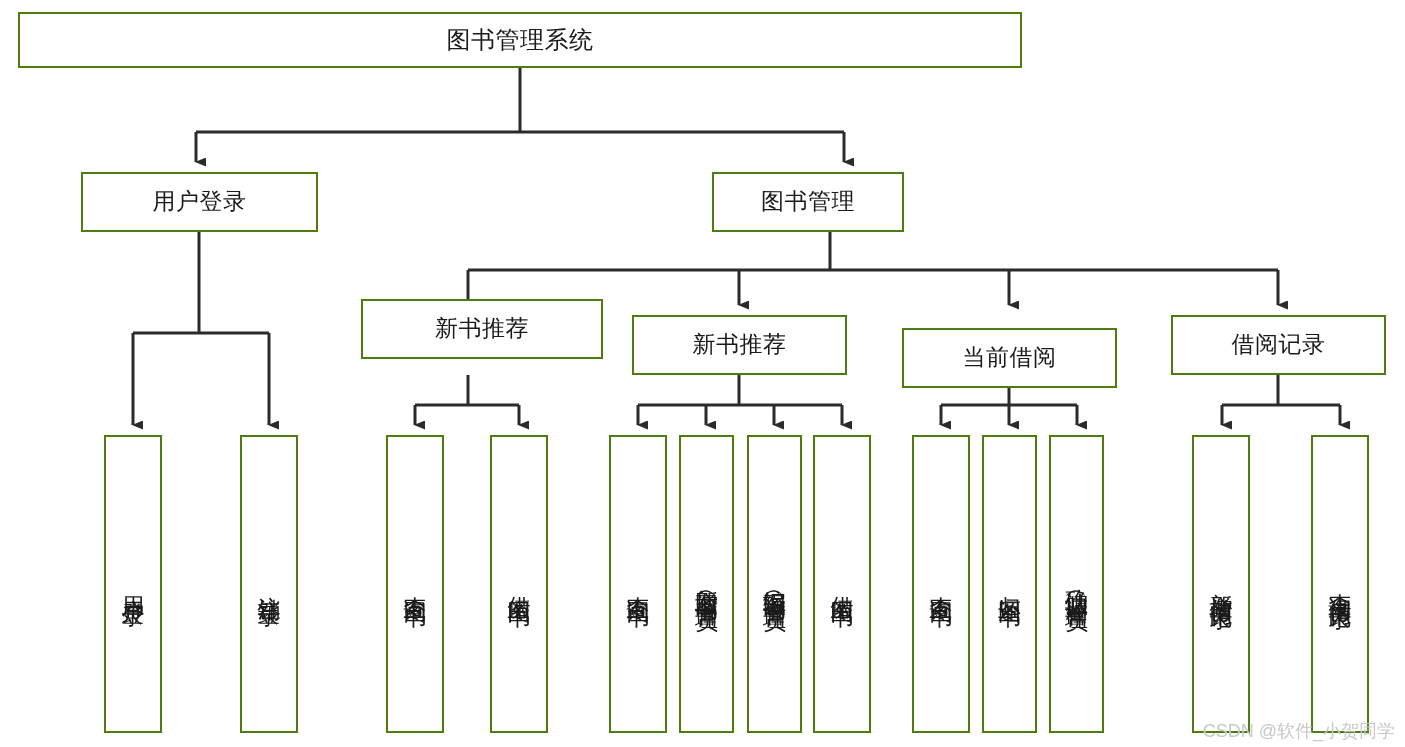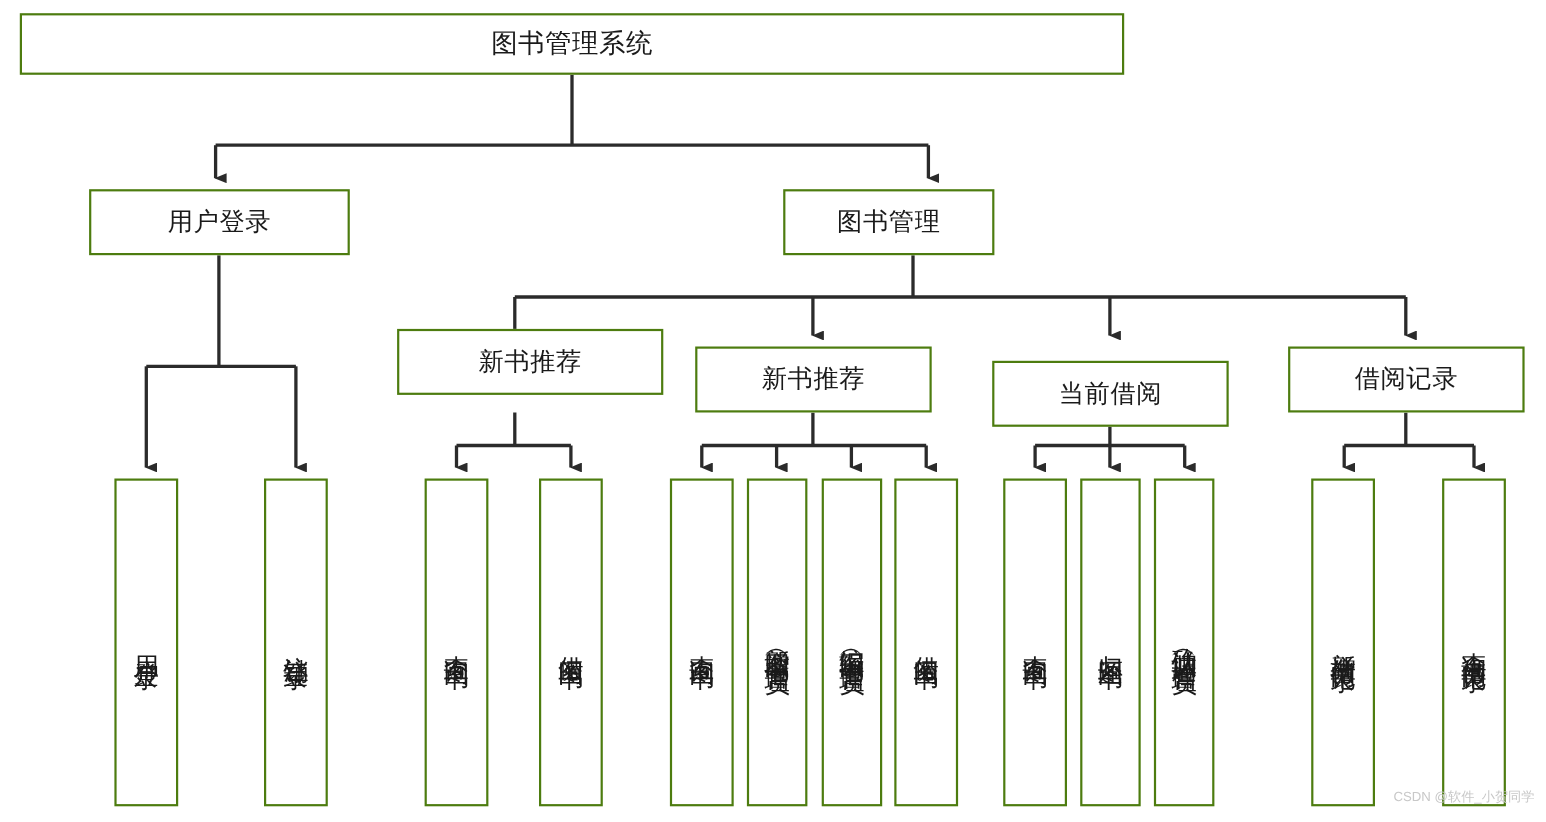--- a/index.html
+++ b/index.html
@@ -62,22 +62,22 @@
     writing-mode: vertical-rl;
     text-orientation: upright;
     font-size: 23px;
     letter-spacing: 3px;
     line-height: 1;
     max-height: 100%;
   }
   .watermark {
     position: absolute;
     right: 10px;
-    bottom: 14px;
-    font-size: 12px;
+    bottom: 4px;
+    font-size: 18px;
     color: #c8c8c8;
     white-space: nowrap;
     z-index: 3;
     font-family: "Liberation Sans", "DejaVu Sans", sans-serif;
     margin-left: 20px;
   }
 </style>
 </head>
 <body>
 

